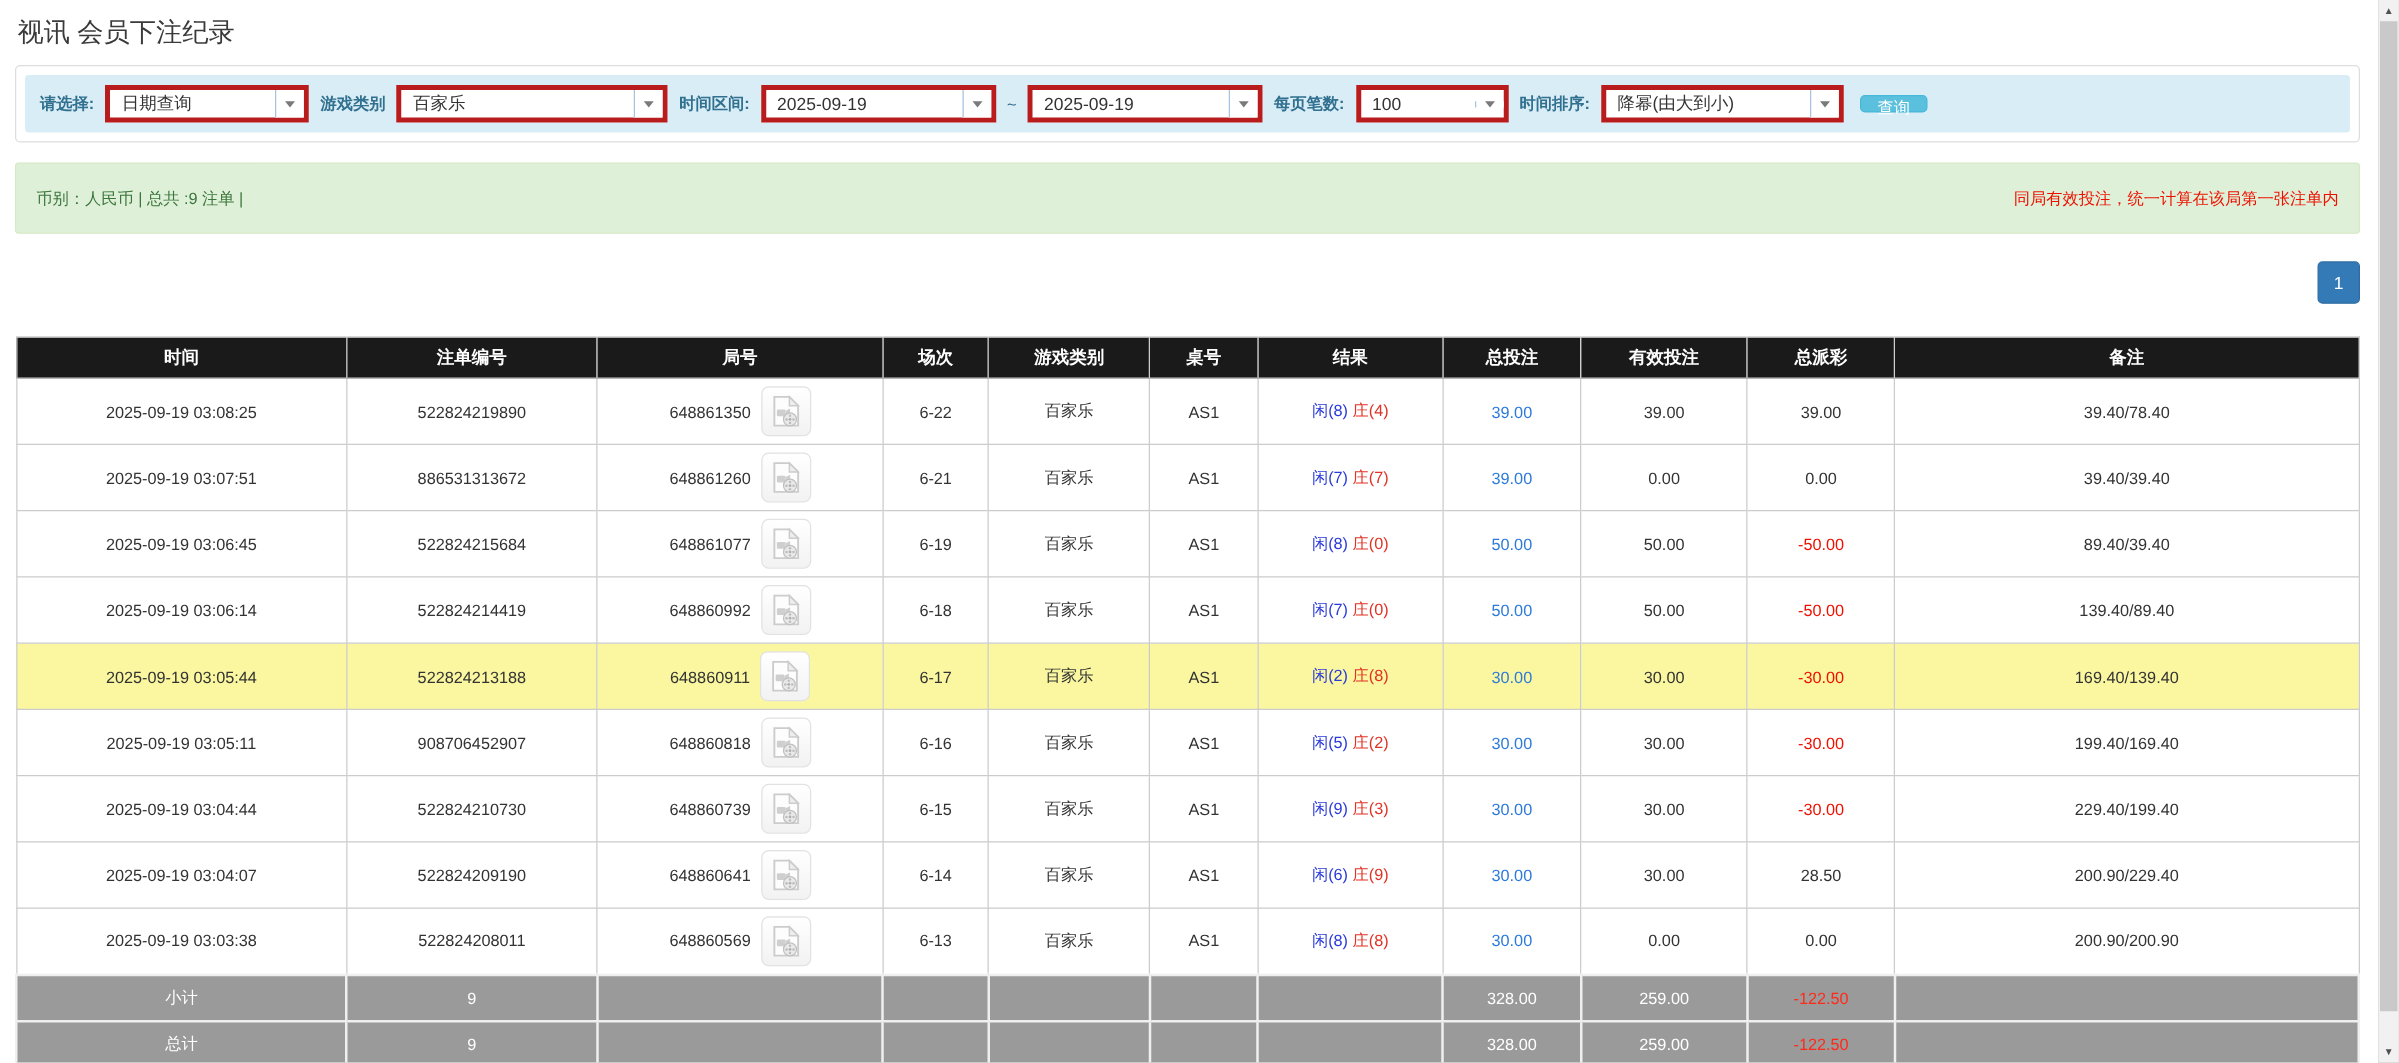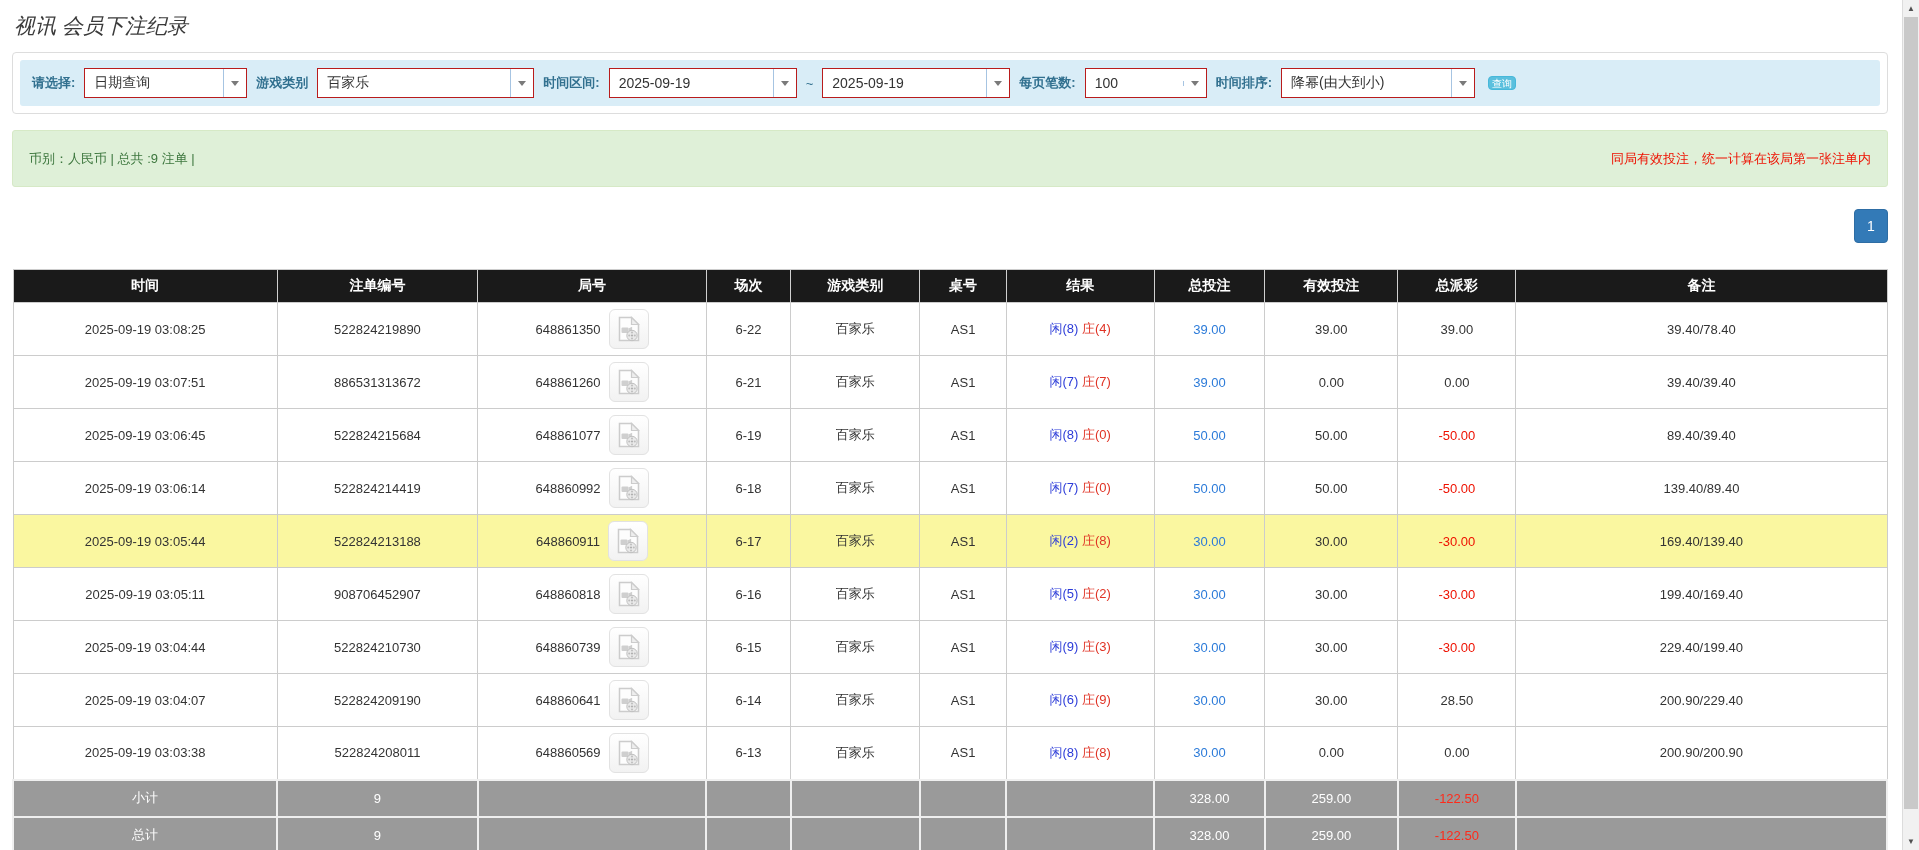--- a/index.html
+++ b/index.html
@@ -8,41 +8,41 @@
     --footer-bg:#9a9a9a; --info-bar-bg:#d9edf7; --summary-bg:#dff0d8;
     --button-cyan:#5bc0de; --pagination-blue:#337ab7;
   }
   *{box-sizing:border-box;}
   html,body{margin:0;padding:0;}
   body{
     width:1919px;height:850px;overflow:hidden;background:#fff;
     font-family:"Liberation Sans","DejaVu Sans",sans-serif;color:#333;
   }
   .content{margin:0 31px 0 12px;}
-  .page-title{font-size:21px;font-weight:normal;color:#3a3a3a;margin:12px 0 0 2px;font-style:italic;}
+  .page-title{font-size:21px;font-weight:normal;color:#3a3a3a;margin:12px 0 0 2px;}
 
   
   .filter-panel{margin-top:12px;border:1px solid #ddd;border-radius:4px;padding:7px;background:#fff;}
   .filter-bar{
     background:var(--info-bar-bg);border-radius:3px;padding:8px 12px;
     display:flex;align-items:center;gap:9px;
   }
   .flabel{color:#31708f;font-weight:bold;font-size:13px;white-space:nowrap;}
   .combo{
-    display:flex;align-items:stretch;background:#fff;border:1px solid #b91c1c;height:30px;
+    display:flex;align-items:stretch;background:#fff;border:4px solid #b91c1c;height:30px;
   }
   .combo .val{flex:1;display:flex;align-items:center;padding:0 9px;font-size:14px;color:#333;white-space:nowrap;overflow:hidden;}
   .combo .arrow-box{width:23px;border-left:1px solid #a6c4e2;display:flex;align-items:center;justify-content:center;background:#fff;}
   .tri{width:0;height:0;border-left:4px solid transparent;border-right:4px solid transparent;border-top:5px solid #7a7a7a;}
   .w-select{width:163px;} .w-game{width:217px;} .w-date{width:188px;}
   .w-pagesize{width:122px;align-items:center;} .w-sort{width:194px;gap:36px;}
   .tilde{color:#31708f;font-size:13px;}
   .search-btn{
-    background:var(--button-cyan);border:1px solid #46b8da;color:#fff;font-size:10px;
-    padding:0 3px;height:14px;border-radius:4px;margin-left:4px;cursor:pointer;
+    background:var(--button-cyan);border:1px solid #46b8da;color:#fff;font-size:13px;
+    padding:0 13px;height:14px;border-radius:4px;margin-left:4px;cursor:pointer;
     font-family:inherit;
   }
 
   
   .summary-bar{
     margin-top:16px;background:var(--summary-bg);border:1px solid #d6e9c6;border-radius:3px;
     height:57px;padding:0 16px;display:flex;align-items:center;justify-content:space-between;
     font-size:13px;
   }
   .summary-left{color:#3c763d;}

